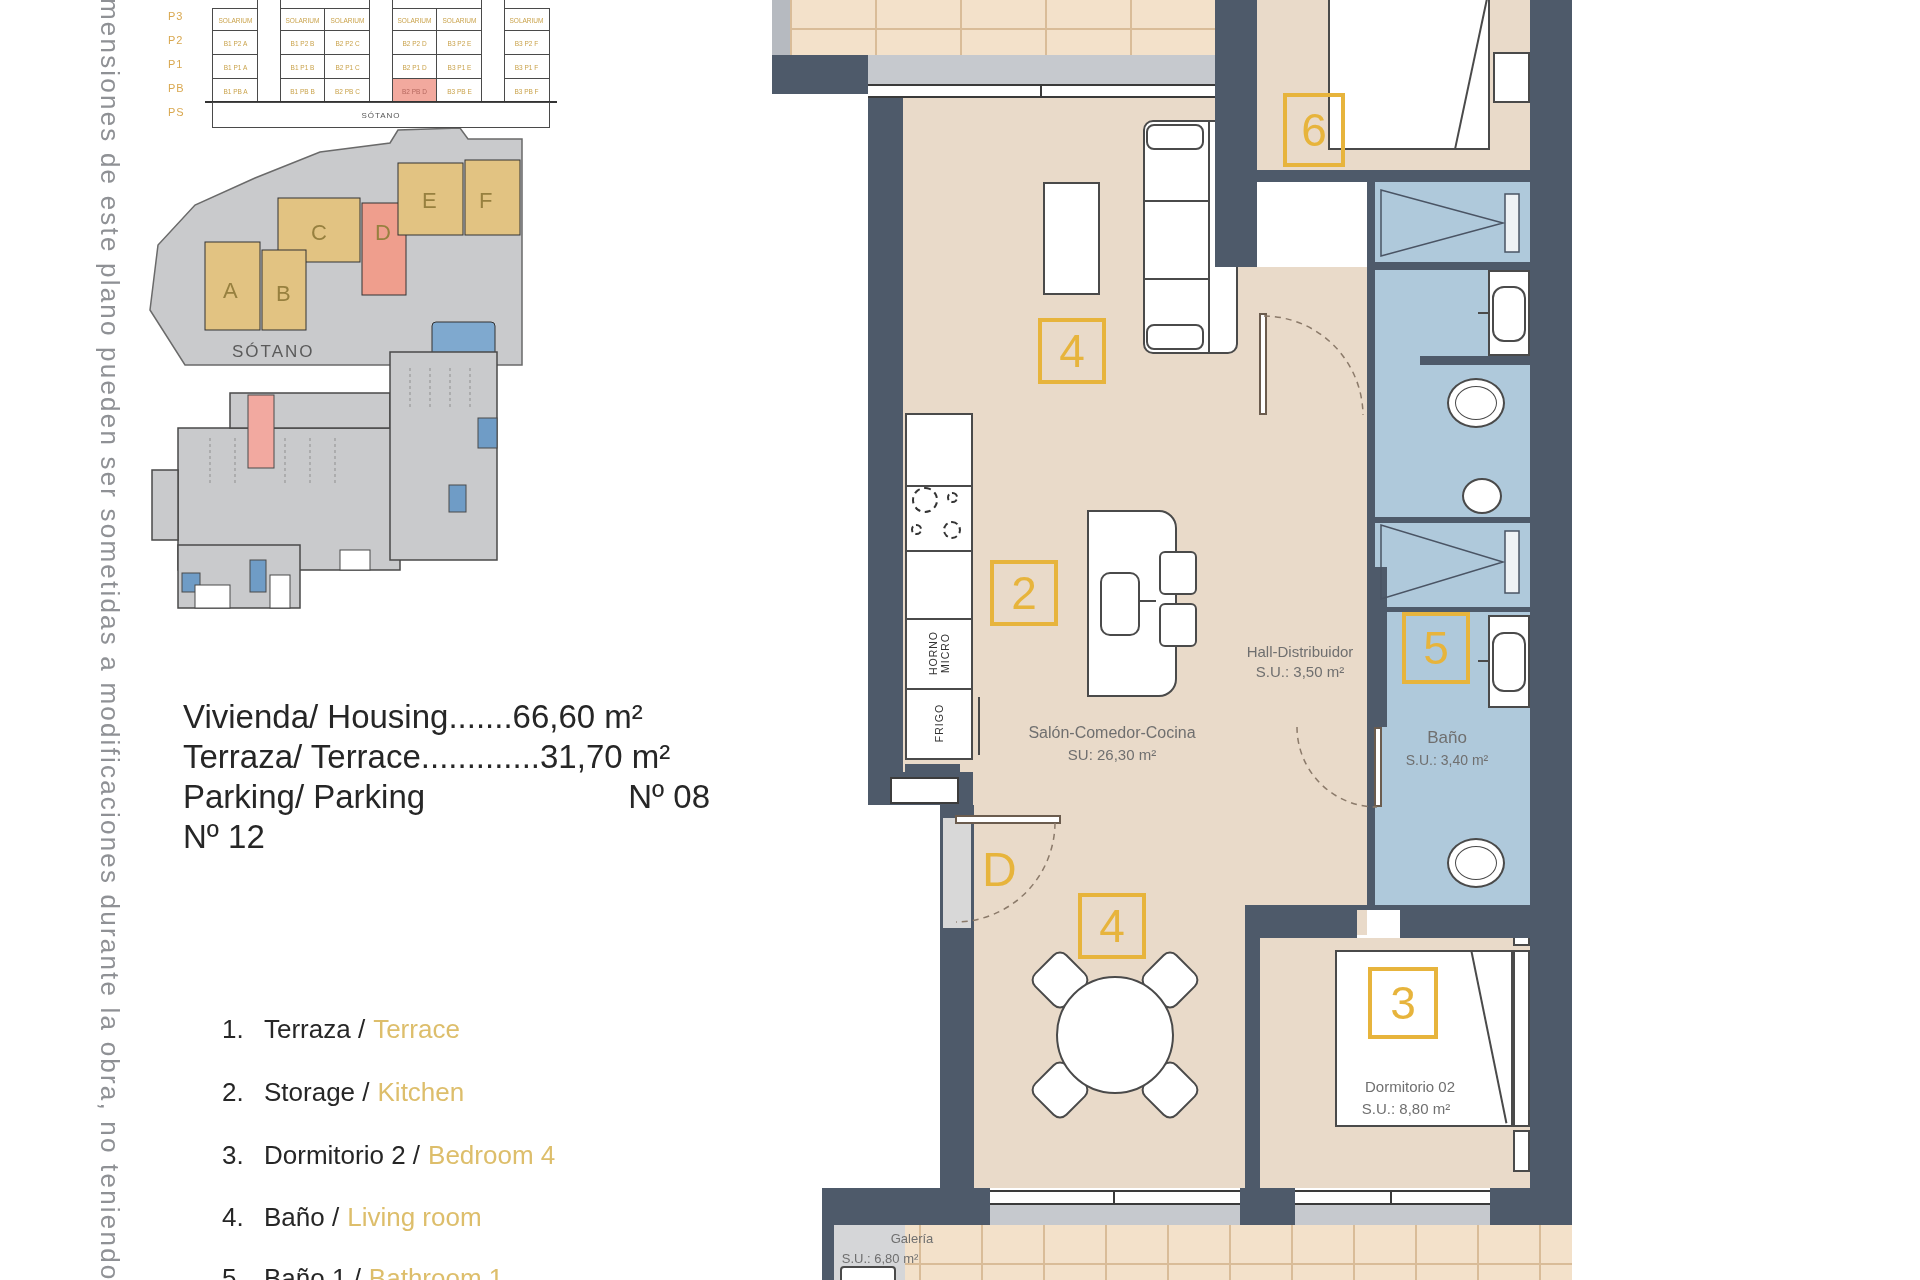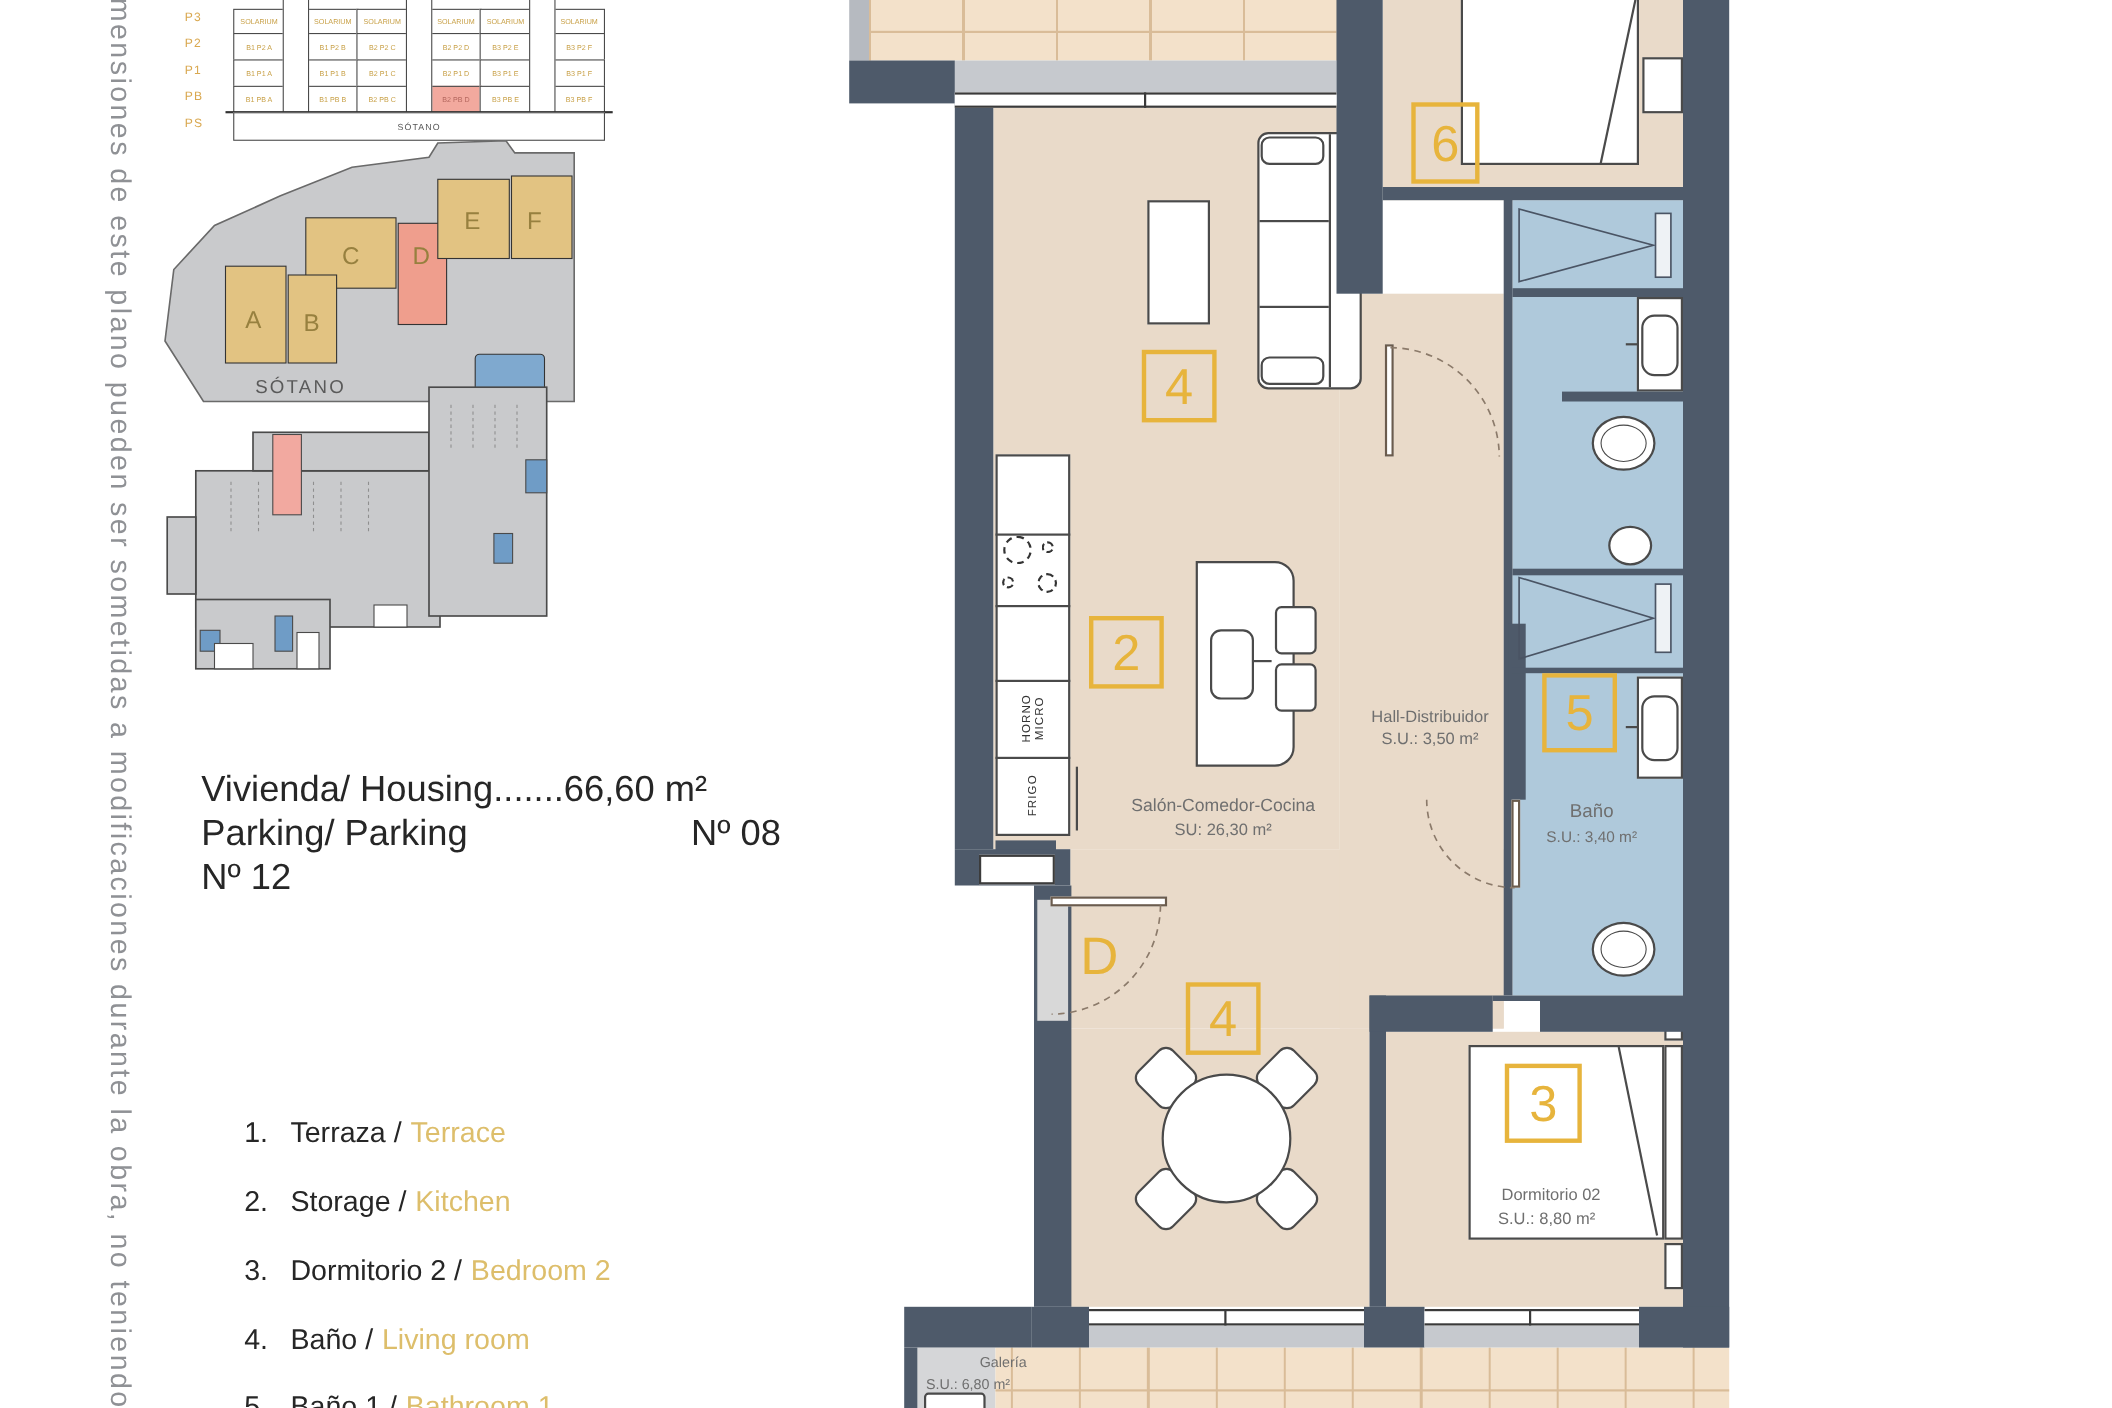--- a/index.html
+++ b/index.html
@@ -156,38 +156,39 @@
       <line x1="195" y1="90" x2="195" y2="135"></line>
       <line x1="270" y1="20" x2="270" y2="60"></line>
         <line x1="290" y1="20" x2="290" y2="60"></line>
       <line x1="310" y1="20" x2="310" y2="60"></line>
         <line x1="330" y1="20" x2="330" y2="60"></line>
     </g>
   </svg>
 
   <div class="info">
     <div>Vivienda/ Housing.......66,60 m²</div>
+    <div>Terraza/ Terrace.............31,70 m²</div>
     <div class="row">
       <span>Parking/ Parking</span>
       <span>Nº 08</span>
     </div>
     <div class="row">
       <span>Nº 12</span>
     </div>
   </div>
 
   <div>
     <div class="leg" style="top:1014px">
       <span class="num">1.</span><span>Terraza /</span><span class="en">Terrace</span>
     </div>
     <div class="leg" style="top:1077px">
       <span class="num">2.</span><span>Storage /</span><span class="en">Kitchen</span>
     </div>
     <div class="leg" style="top:1140px">
-      <span class="num">3.</span><span>Dormitorio 2 /</span><span class="en">Bedroom 2</span>
+      <span class="num">3.</span><span>Dormitorio 2 /</span><span class="en">Bedroom 4</span>
     </div>
     <div class="leg" style="top:1202px">
       <span class="num">4.</span><span>Baño /</span><span class="en">Living room</span>
     </div>
     <div class="leg" style="top:1263px">
       <span class="num">5.</span><span>Baño 1 /</span><span class="en">Bathroom 1</span>
     </div>
   </div>
 
   <div>

